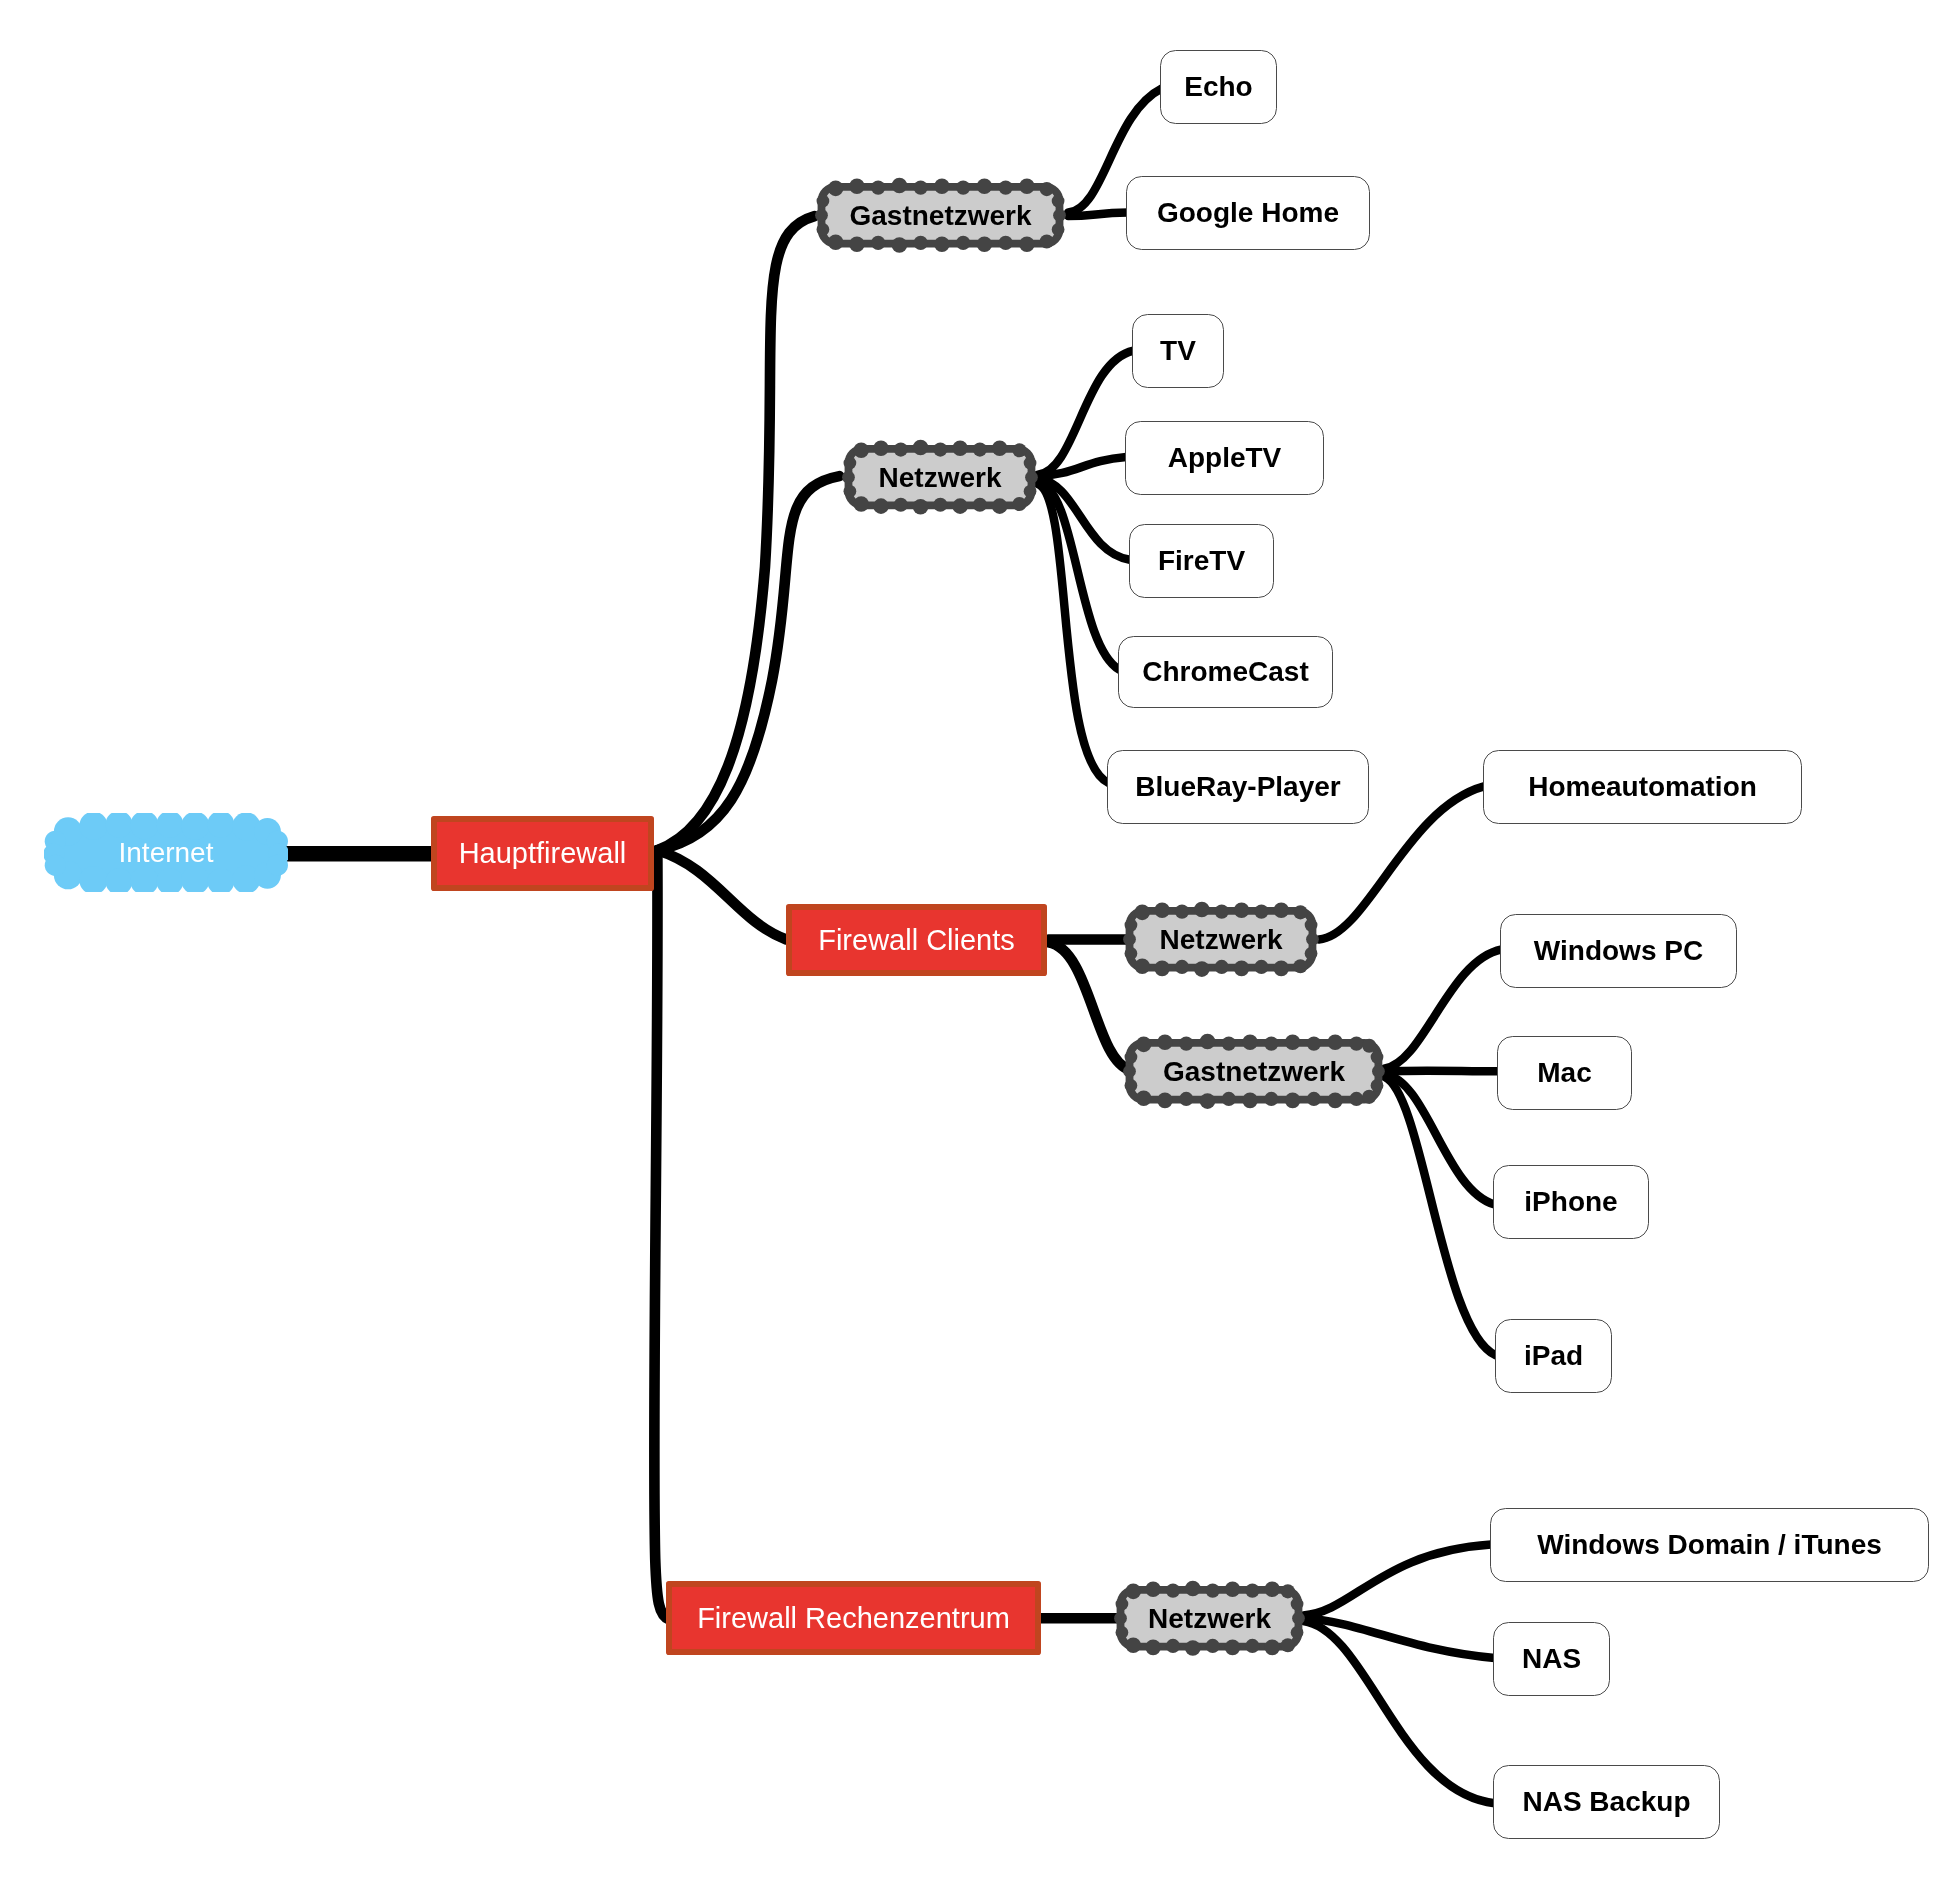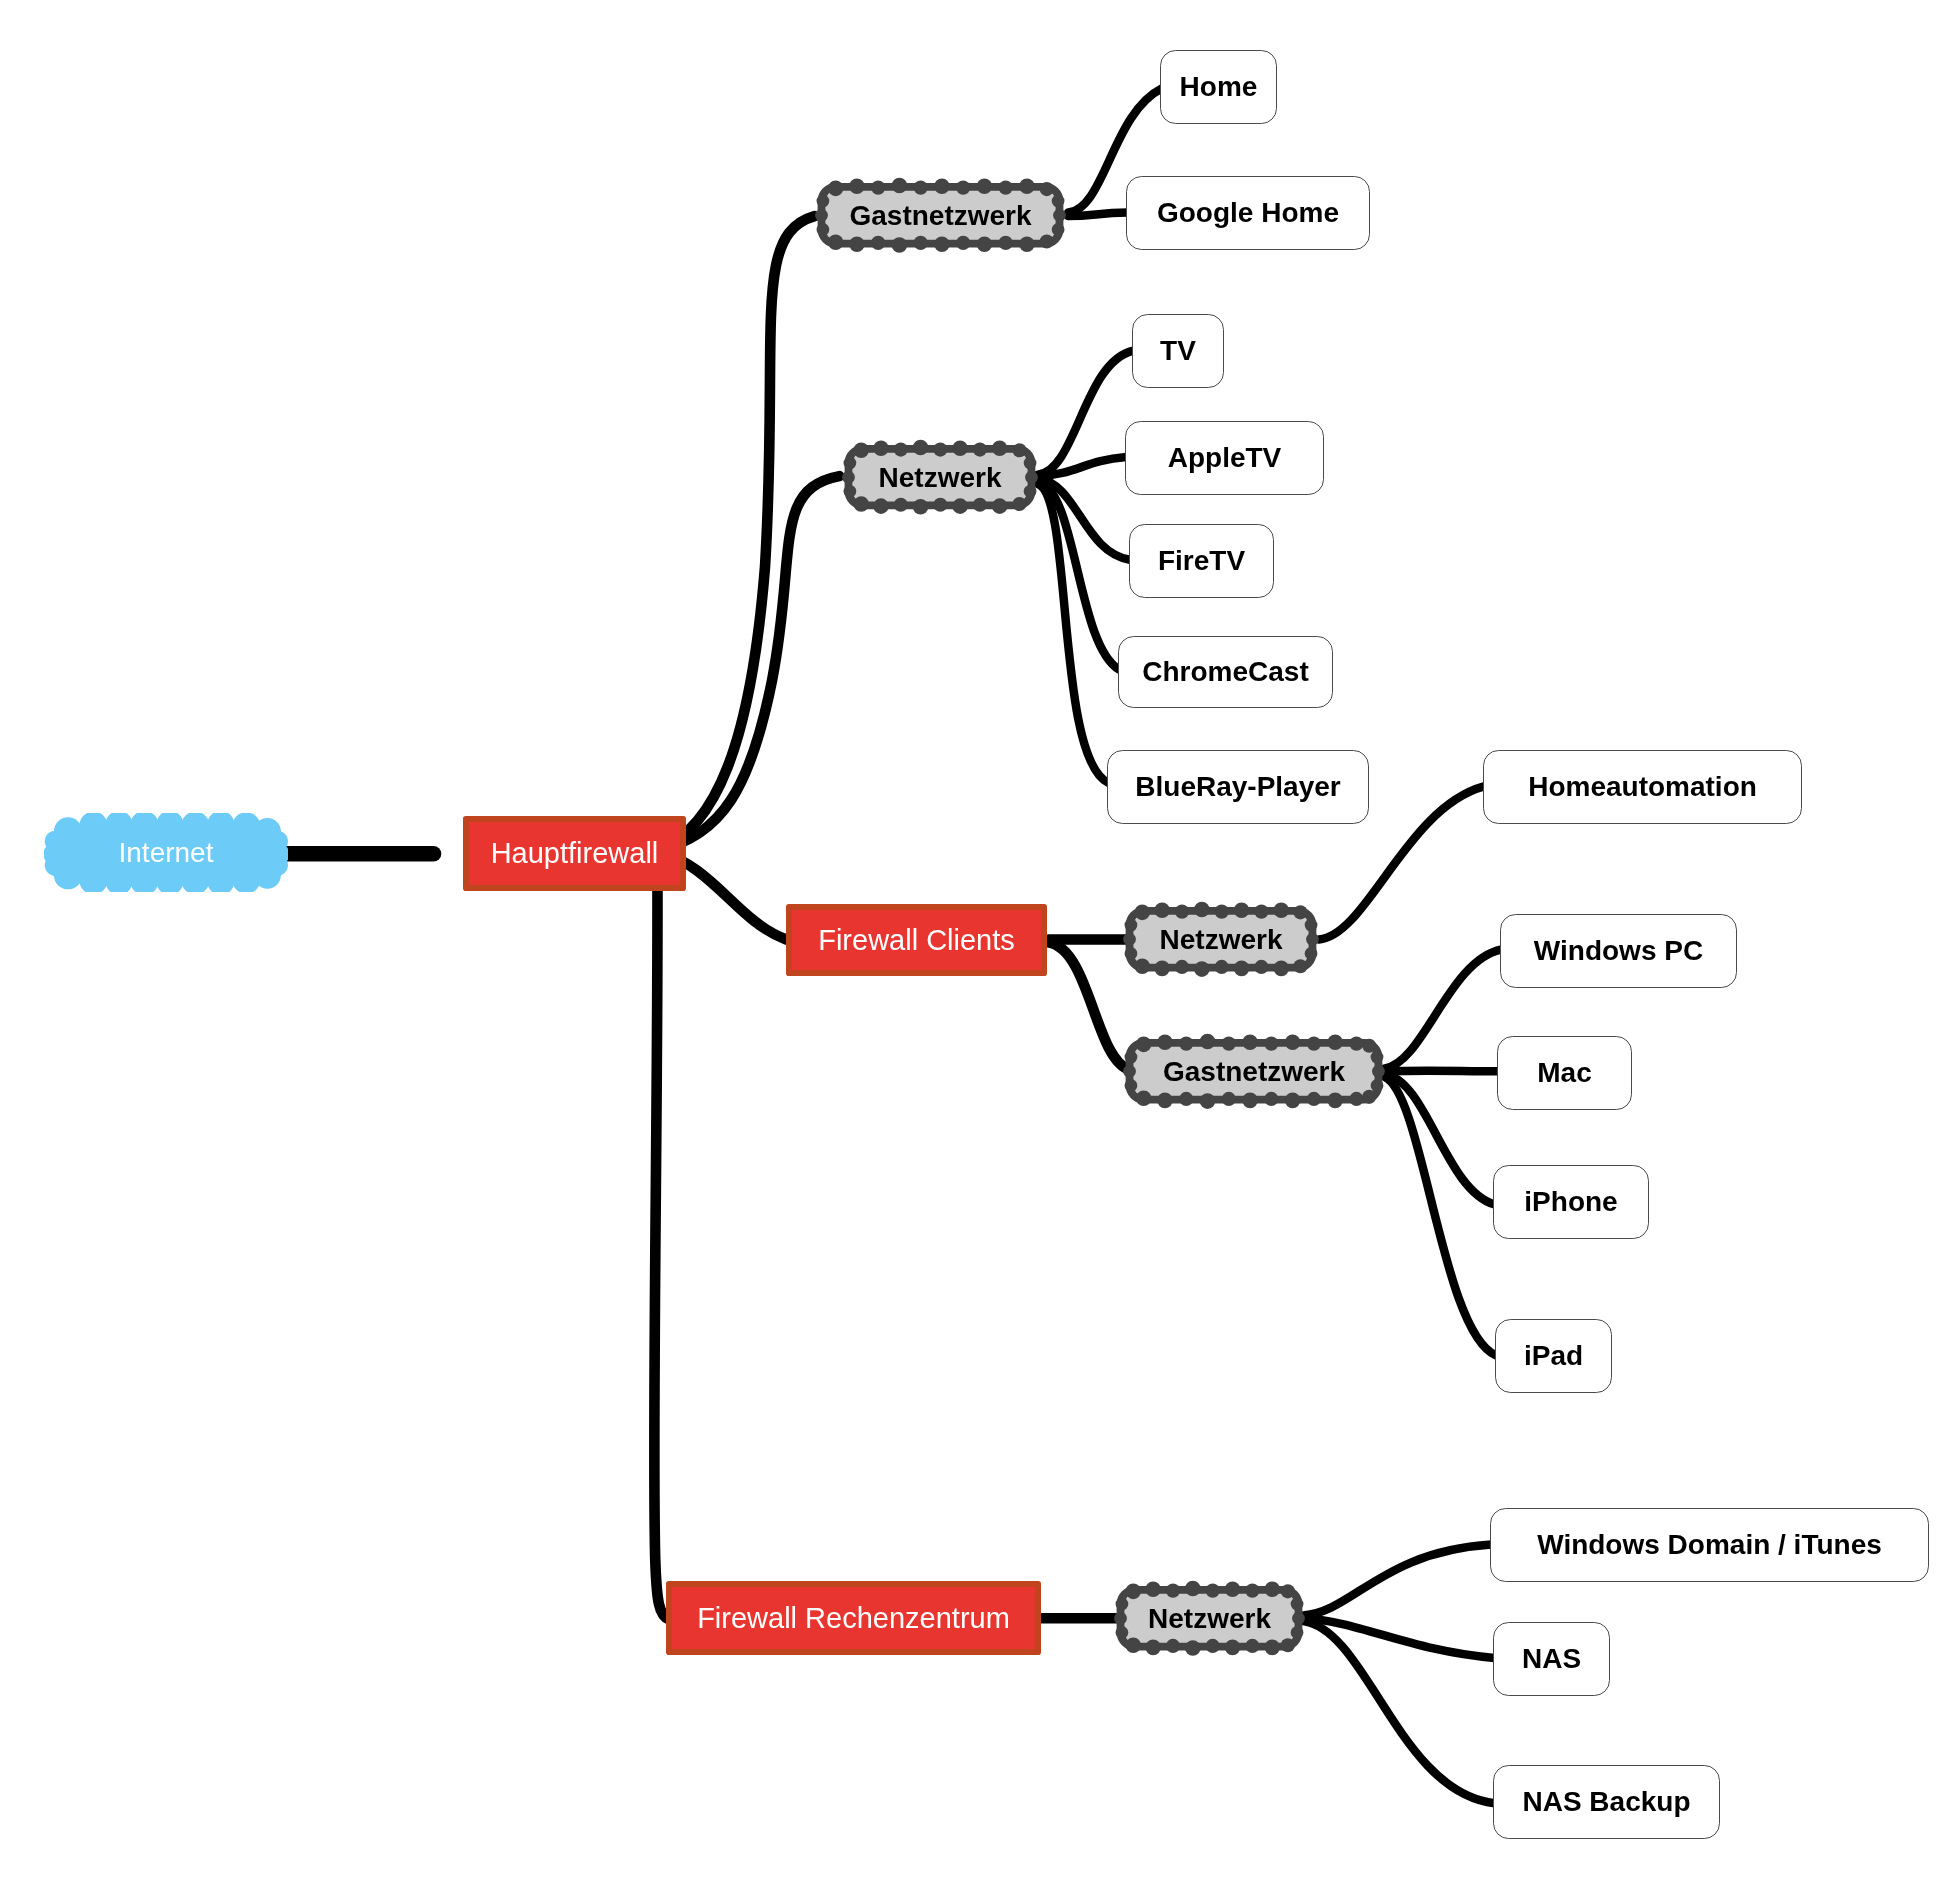--- a/index.html
+++ b/index.html
@@ -158,21 +158,21 @@
           <circle cx="14" cy="58" r="15"></circle>
           <circle cx="16" cy="74" r="15"></circle>
         <circle cx="330" cy="40" r="15"></circle>
           <circle cx="332" cy="58" r="15"></circle>
           <circle cx="330" cy="74" r="15"></circle>
       </g>
     </svg>
     <span class="txt">Internet</span>
   </div>
 
-  <div class="node-label box-red" style="left:431px; top:816px; width:223px; height:75px; font-size:29px;margin-left:32px;">
+  <div class="node-label box-red" style="left:431px; top:816px; width:223px; height:75px; font-size:29px;">
     <span class="txt">Hauptfirewall</span>
   </div>
 
   <div class="node-label box-cloud" style="left:813px; top:177px; width:255px; height:77px; font-size:28px;">
     <svg class="cloud-shape" viewBox="0 0 360 108" preserveAspectRatio="none">
       <g fill="#cccccc" stroke="#444444" stroke-width="11">
         <rect x="12" y="14" width="336" height="80" rx="20"></rect>
       </g>
       <g fill="#444444">
         <circle cx="32" cy="16" r="11"></circle>
@@ -202,21 +202,21 @@
           <circle cx="14" cy="74" r="9"></circle>
         <circle cx="346" cy="34" r="9"></circle>
           <circle cx="348" cy="54" r="9"></circle>
           <circle cx="346" cy="74" r="9"></circle>
       </g>
     </svg>
     <span class="txt">Gastnetzwerk</span>
   </div>
 
   <div class="node-label box-plain" style="left:1160px; top:50px; width:117px; height:74px; font-size:28px; justify-content:center;">
-    <span class="txt">Home</span>
+    <span class="txt">Echo</span>
   </div>
 
   <div class="node-label box-plain" style="left:1126px; top:176px; width:244px; height:74px; font-size:28px;">
     <span class="txt">Google Home</span>
   </div>
 
   <div class="node-label box-cloud" style="left:840px; top:439px; width:200px; height:77px; font-size:28px;">
     <svg class="cloud-shape" viewBox="0 0 283 108" preserveAspectRatio="none">
       <g fill="#cccccc" stroke="#444444" stroke-width="11">
         <rect x="12" y="14" width="259" height="80" rx="20"></rect>

